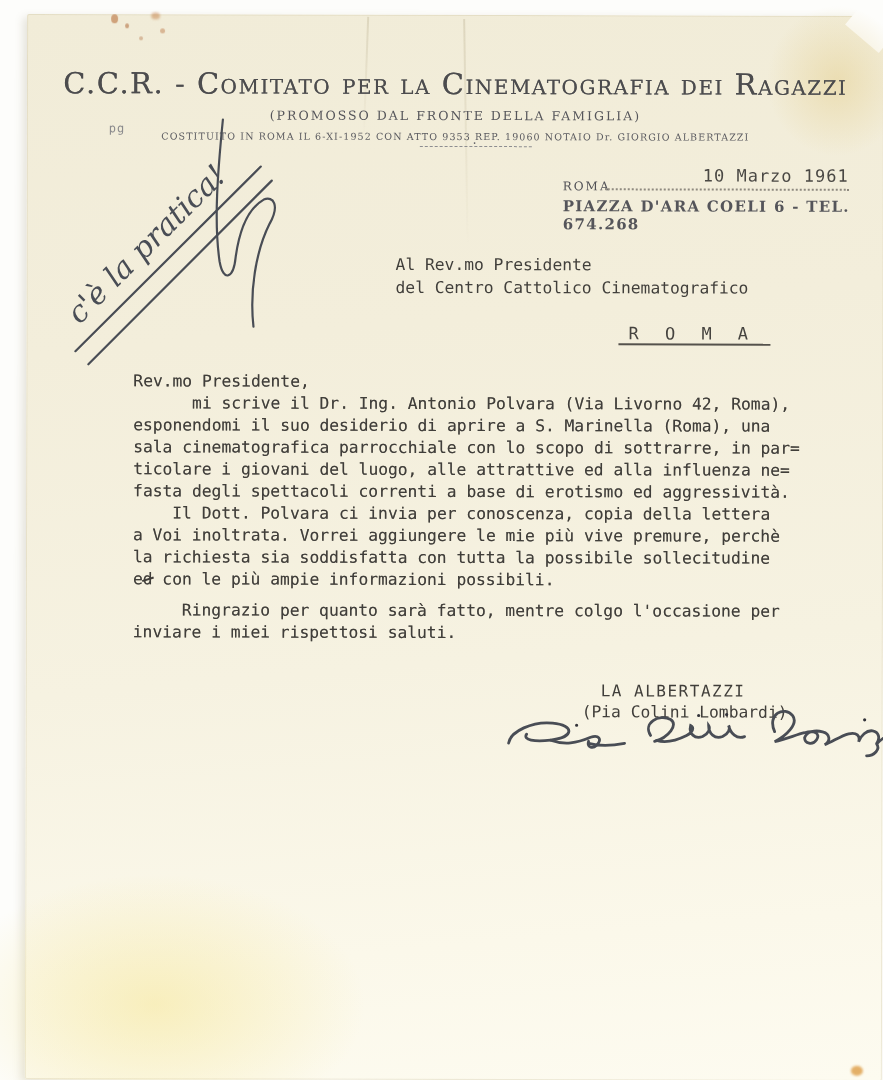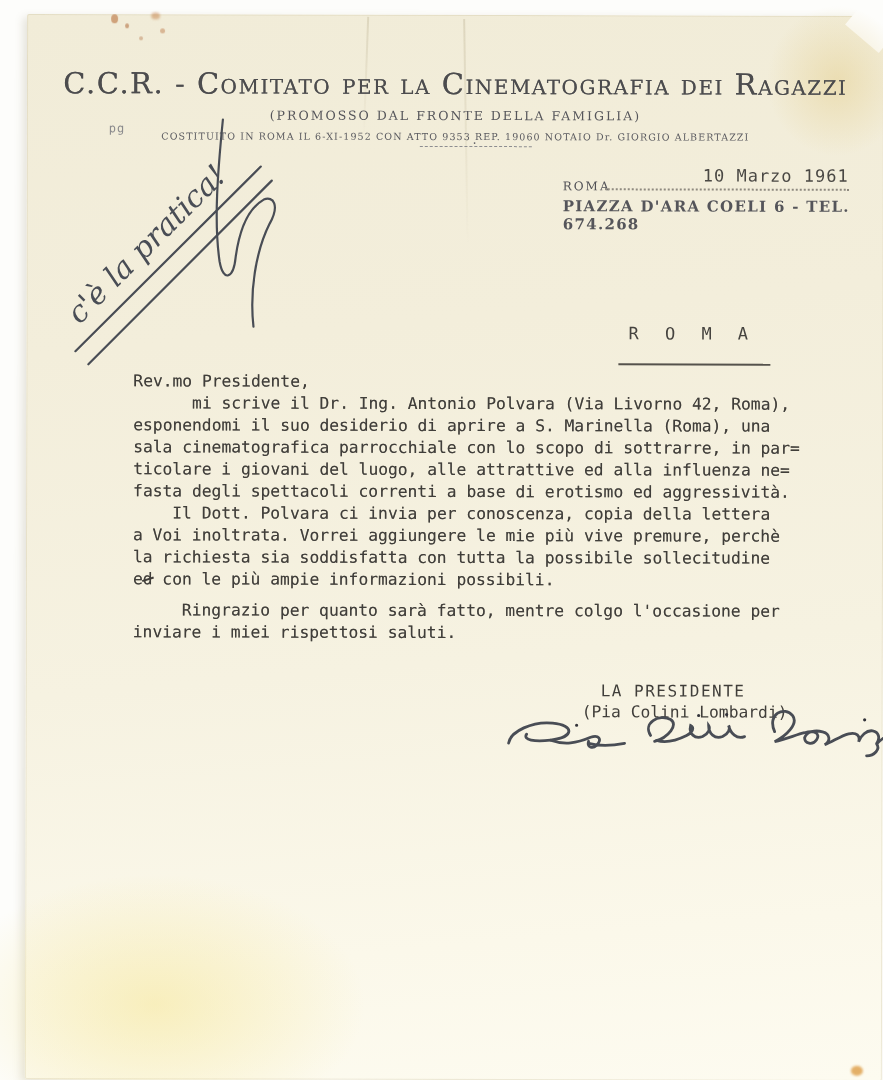--- a/index.html
+++ b/index.html
@@ -67,21 +67,21 @@
   }
   .hq-line{
     position:absolute;left:0;top:32px;
     font-family:"DejaVu Serif", serif;font-size:15px;letter-spacing:1.3px;color:#55555a;font-weight:bold;
   }
   
   .recipient{position:absolute;left:369px;top:238px;font-size:16.3px;line-height:23px;color:#413f3b;}
   .recipient-city{
     position:absolute;left:592px;top:308px;
     font-size:17px;letter-spacing:8px;color:#45433f;
-    border-bottom:2px solid #55524c;padding:0 14px 20px 10px;
+    border-bottom:2px solid #55524c;padding:0 14px 0 10px;
   }
   
   .letter-body{position:absolute;left:107px;top:356px;width:730px;font-size:16.3px;line-height:22px;color:#403e3a;text-shadow:0 0 .4px rgba(62,60,56,.55);}
   .tline{white-space:pre;}
   .tline.spacer{height:9px;}
   .struck{position:relative;}
   .struck::after{content:"";position:absolute;left:-1px;right:-1px;top:45%;border-top:2.5px solid #403e3a;transform:rotate(-18deg);}
   
   .closing-title{position:absolute;left:575px;top:666px;font-size:16px;letter-spacing:1.5px;color:#403e3a;}
   .closing-name{position:absolute;left:556px;top:687px;font-size:16.3px;color:#403e3a;}
@@ -112,20 +112,22 @@
   <div class="lh-rule"></div>
   <div class="pg-note">pg</div>
 
   <div class="date-block">
     <span class="city-label">ROMA</span>
     <span class="date-line">10 Marzo 1961</span>
     <span class="hq-line">PIAZZA D'ARA COELI 6 - TEL. 674.268</span>
   </div>
 
   <div class="recipient">
+    <div>Al Rev.mo Presidente</div>
+    <div>del Centro Cattolico Cinematografico</div>
   </div>
   <div class="recipient-city">R O M A</div>
 
   <div class="letter-body">
     <div class="tline">Rev.mo Presidente,</div>
     <div>
         <div class="tline">      mi scrive il Dr. Ing. Antonio Polvara (Via Livorno 42, Roma),</div>
         <div class="tline">esponendomi il suo desiderio di aprire a S. Marinella (Roma), una</div>
         <div class="tline">sala cinematografica parrocchiale con lo scopo di sottrarre, in par=</div>
         <div class="tline">ticolare i giovani del luogo, alle attrattive ed alla influenza ne=</div>
@@ -133,21 +135,21 @@
         <div class="tline">    Il Dott. Polvara ci invia per conoscenza, copia della lettera</div>
         <div class="tline">a Voi inoltrata. Vorrei aggiungere le mie più vive premure, perchè</div>
         <div class="tline">la richiesta sia soddisfatta con tutta la possibile sollecitudine</div>
         <div class="tline"><span>e</span><span class="struck">d</span><span> con le più ampie informazioni possibili.</span></div>
         <div class="tline spacer"></div>
         <div class="tline">     Ringrazio per quanto sarà fatto, mentre colgo l'occasione per</div>
         <div class="tline">inviare i miei rispettosi saluti.</div>
       </div>
   </div>
 
-  <div class="closing-title">LA PRESIDENTE</div>
+  <div class="closing-title">LA ALBERTAZZI</div>
   <div class="closing-name">(Pia Colini Lombardi)</div>
 
   <svg class="signature-svg" width="390" height="78" viewBox="0 0 390 78" aria-hidden="true">
     <g class="hand" stroke="#33333a" stroke-width="2.8">
       <path d="M6,40 C8,28 30,18 50,20 C72,22 72,34 48,37 C32,39 20,37 24,31"></path>
       <path d="M48,37 C62,42 74,40 88,34 C96,31 100,36 94,42 C90,46 84,44 86,38"></path>
       <path d="M86,40 C100,44 112,42 122,40"></path>
       <path d="M148,32 C140,20 156,10 168,16 C176,21 166,34 152,38"></path>
       <path d="M154,37 C164,40 176,36 184,32 C190,29 192,24 188,22 C186,30 192,36 200,33 C206,30 208,25 206,22 C206,30 212,36 220,33 C226,30 228,25 226,22 C228,30 234,36 242,33"></path>
       <path d="M272,28 C264,10 282,2 290,12 C296,20 284,32 272,38 C284,35 294,31 302,29 C312,26 318,30 314,36 C310,42 302,40 302,34 C304,28 312,26 320,28 C328,30 328,38 322,41 C330,38 338,32 346,30 C354,28 358,32 356,38 C358,32 364,26 370,27 C376,28 378,34 374,40 C378,36 382,33 386,31"></path>

